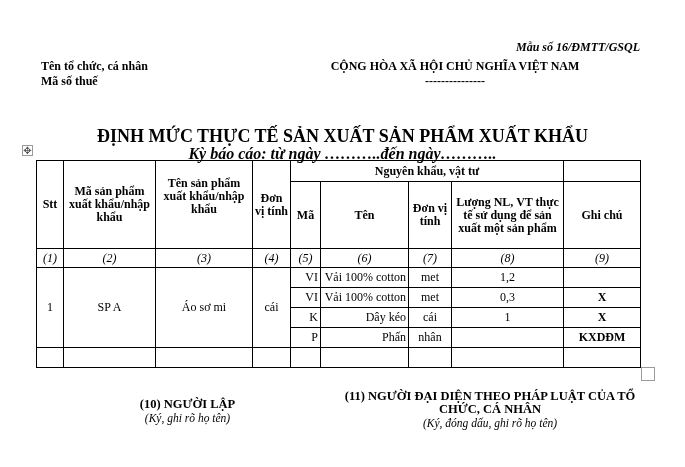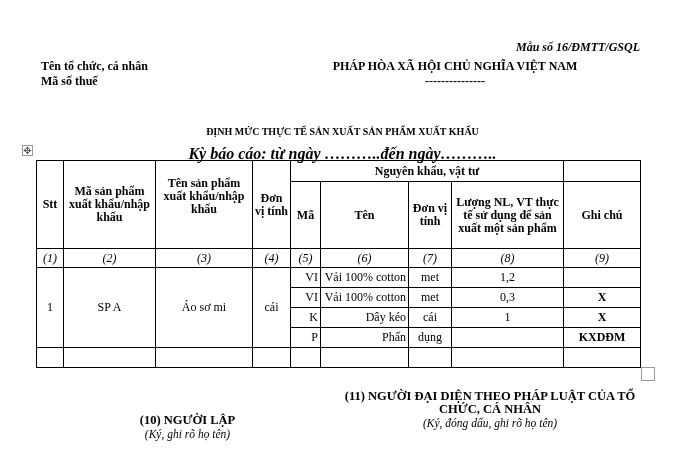--- a/index.html
+++ b/index.html
@@ -6,58 +6,58 @@
   body {
     width: 685px; height: 467px; position: relative; overflow: hidden;
     font-family: "Liberation Serif", "DejaVu Serif", serif;
     color: #000; font-size: 12px;
   }
   .abs { position: absolute; }
   .form-no { left: 500px; top: 40px; width: 140px; text-align: right; font-style: italic; font-weight: bold; font-size: 12px; }
   .org-info { left: 41px; top: 59px; font-weight: bold; font-size: 12px; line-height: 14.5px; }
   .nation { left: 300px; top: 59px; width: 310px; text-align: center; font-weight: bold; font-size: 12px; line-height: 14.5px; }
   .nation .motto { font-weight: bold; }
-  .doc-title { left: 0; top: 126px; width: 685px; text-align: center; font-weight: bold; font-size: 10px; }
+  .doc-title { left: 0; top: 126px; width: 685px; text-align: center; font-weight: bold; font-size: 18px; }
   .period { left: 0; top: 145px; width: 685px; text-align: center; font-style: italic; font-weight: bold; font-size: 16px; }
   .move-handle { left: 22px; top: 145px; width: 11px; height: 11px; border: 1px solid #9a9a9a; box-sizing: border-box; font-size: 10px; line-height: 9px; text-align: center; color: #555; }
   .resize-handle { left: 641px; top: 367px; width: 14px; height: 14px; border: 1px solid #9a9a9a; box-sizing: border-box; background: #fff; }
 
   table.grid {
     position: absolute; left: 36px; top: 160px;
     border-collapse: collapse; table-layout: fixed;
     width: 604px;
   }
   table.grid td {
     border: 1px solid #000; padding: 0 2px; text-align: center; vertical-align: middle;
     font-size: 12px; line-height: 13px; overflow: hidden; white-space: nowrap;
   }
   table.grid td.hd { font-weight: bold; white-space: normal; }
   table.grid td.hd-top { vertical-align: top; padding-top: 16px; }
   table.grid td.num { font-style: italic; height: 18px; }
   table.grid td.left { text-align: right; }
   table.grid td.bold { font-weight: bold; }
   table.grid tr.r { height: 20px; }
 
-  .sig-left { left: 110px; top: 398px; width: 155px; text-align: center; margin-top: 16px; }
+  .sig-left { left: 110px; top: 398px; width: 155px; text-align: center; }
   .sig-right { left: 335px; top: 390px; width: 310px; text-align: center; }
   .sig-title { font-weight: bold; font-size: 12.5px; line-height: 13px; }
   .sig-note { font-style: italic; font-size: 11.5px; line-height: 14px; }
 </style>
 </head>
 <body>
 
 <div class="abs form-no">Mẫu số 16/ĐMTT/GSQL</div>
 
 <div class="abs org-info">
   <div>Tên tổ chức, cá nhân</div>
   <div>Mã số thuế</div>
 </div>
 
 <div class="abs nation">
-  <div>PHÁP HÒA XÃ HỘI CHỦ NGHĨA VIỆT NAM</div>
+  <div>CỘNG HÒA XÃ HỘI CHỦ NGHĨA VIỆT NAM</div>
   <div>---------------</div>
 </div>
 
 <div class="abs doc-title">ĐỊNH MỨC THỰC TẾ SẢN XUẤT SẢN PHẨM XUẤT KHẨU</div>
 <div class="abs period">Kỳ báo cáo: từ ngày ………..đến ngày………..</div>
 <div class="abs move-handle">✥</div>
 
 <table class="grid">
   <colgroup>
     <col style="width:27px">
@@ -118,21 +118,21 @@
   <tr class="r">
     <td class="left">K</td>
     <td class="left">Dây kéo</td>
     <td>cái</td>
     <td>1</td>
     <td class="bold">X</td>
   </tr>
   <tr class="r">
     <td class="left">P</td>
     <td class="left">Phấn</td>
-    <td>dụng</td>
+    <td>nhân</td>
     <td></td>
     <td class="bold">KXDĐM</td>
   </tr>
   <tr class="r">
     <td></td>
     <td></td>
     <td></td>
     <td></td>
     <td></td>
     <td></td>

